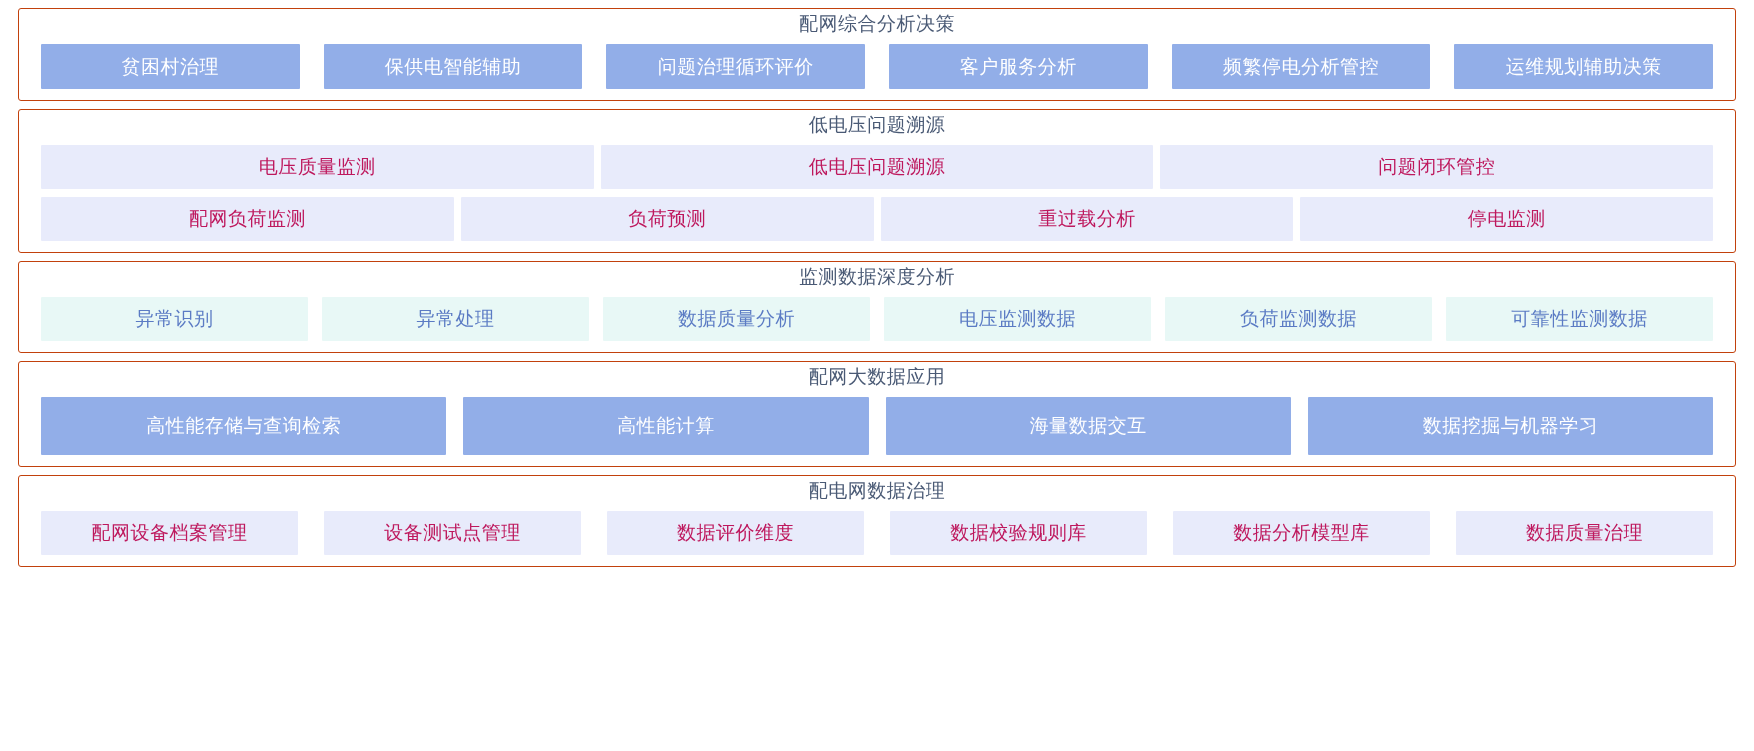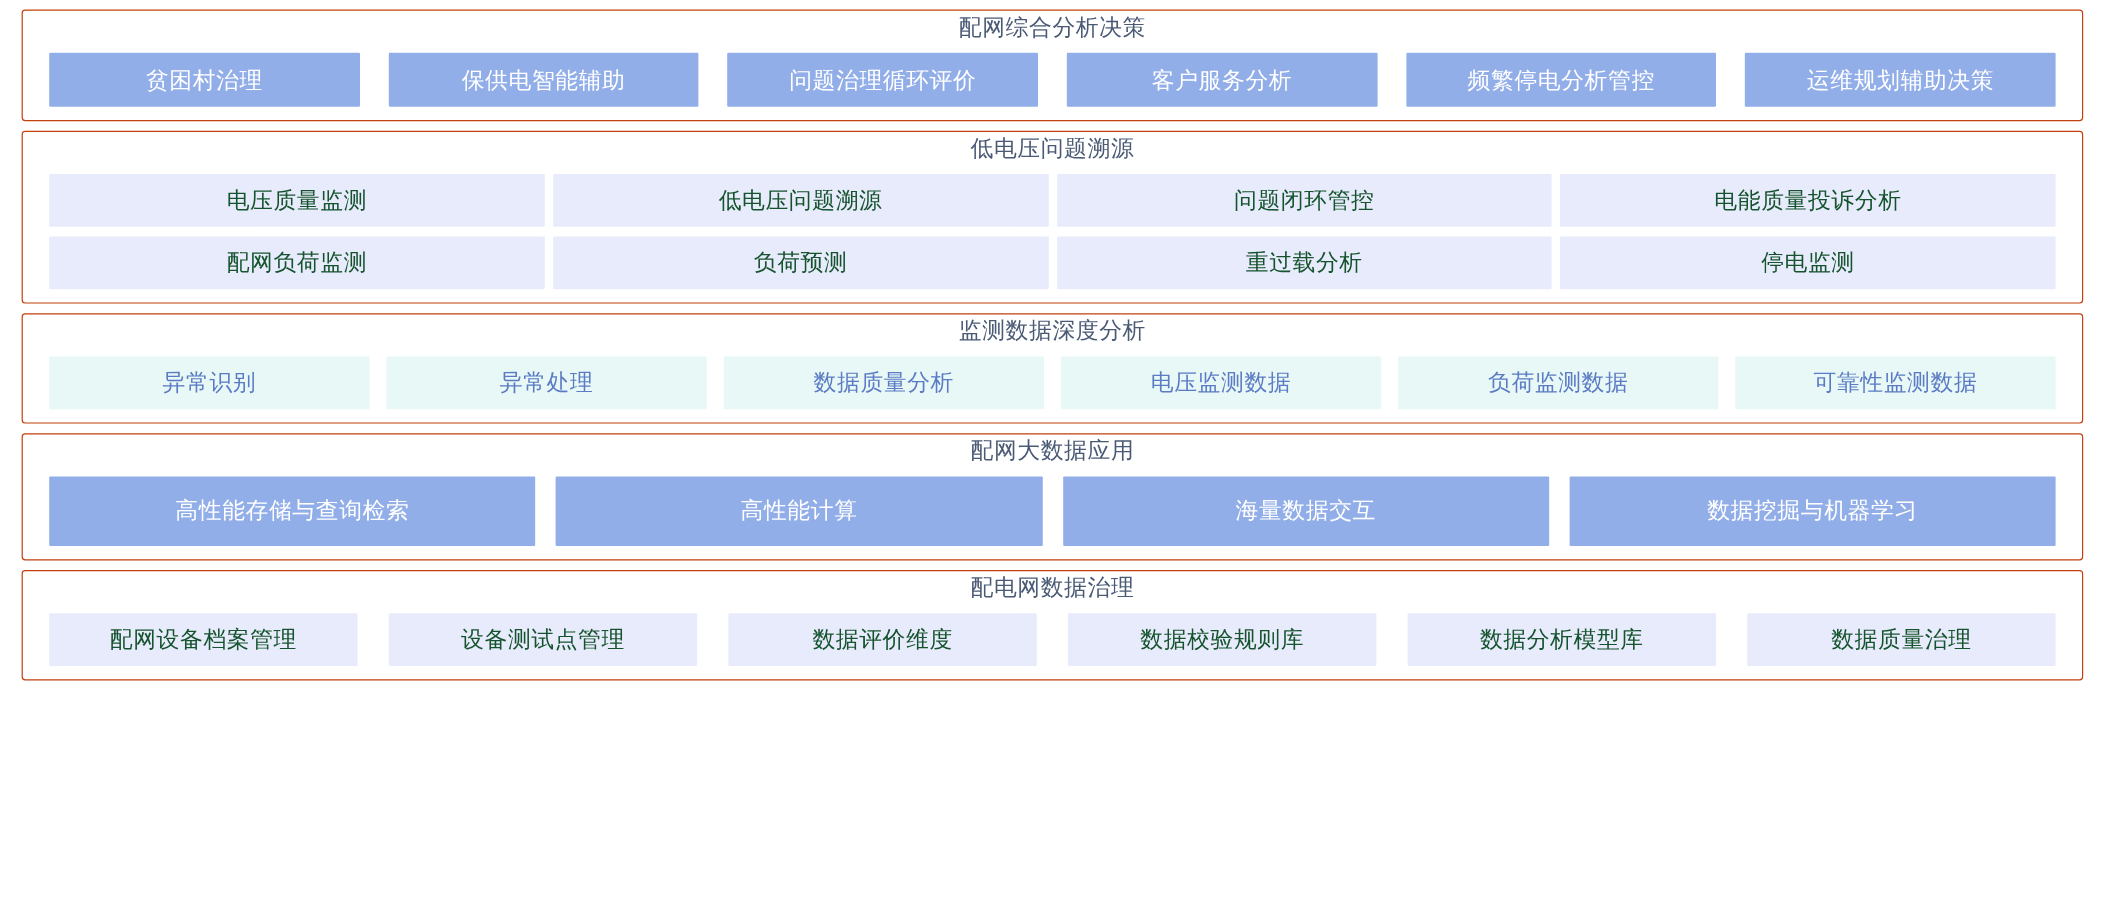--- a/index.html
+++ b/index.html
@@ -61,21 +61,21 @@
     box-sizing: border-box;
     border-radius: 1px;
     user-select: none;
   }
   .tile.blue {
     background: #92aee8;
     color: #ffffff;
   }
   .tile.lavender {
     background: #e8ebfb;
-    color: #14532d;
+    color: #be185d;
   }
   .tile.mint {
     background: #e8f8f6;
     color: #5b7bc4;
   }
 
   
   #panel-0 .row { gap: 24px; }
   #panel-0 .tile { height: 45px; }
   
@@ -105,21 +105,20 @@
         <div class="tile blue">频繁停电分析管控</div>
         <div class="tile blue">运维规划辅助决策</div>
       </div>
     </div>
     <div class="panel" id="panel-1">
       <div class="panel-title">低电压问题溯源</div>
       <div class="row">
         <div class="tile lavender">电压质量监测</div>
         <div class="tile lavender">低电压问题溯源</div>
         <div class="tile lavender">问题闭环管控</div>
-        <div class="tile lavender">电能质量投诉分析</div>
       </div>
       <div class="row">
         <div class="tile lavender">配网负荷监测</div>
         <div class="tile lavender">负荷预测</div>
         <div class="tile lavender">重过载分析</div>
         <div class="tile lavender">停电监测</div>
       </div>
     </div>
     <div class="panel" id="panel-2">
       <div class="panel-title">监测数据深度分析</div>

